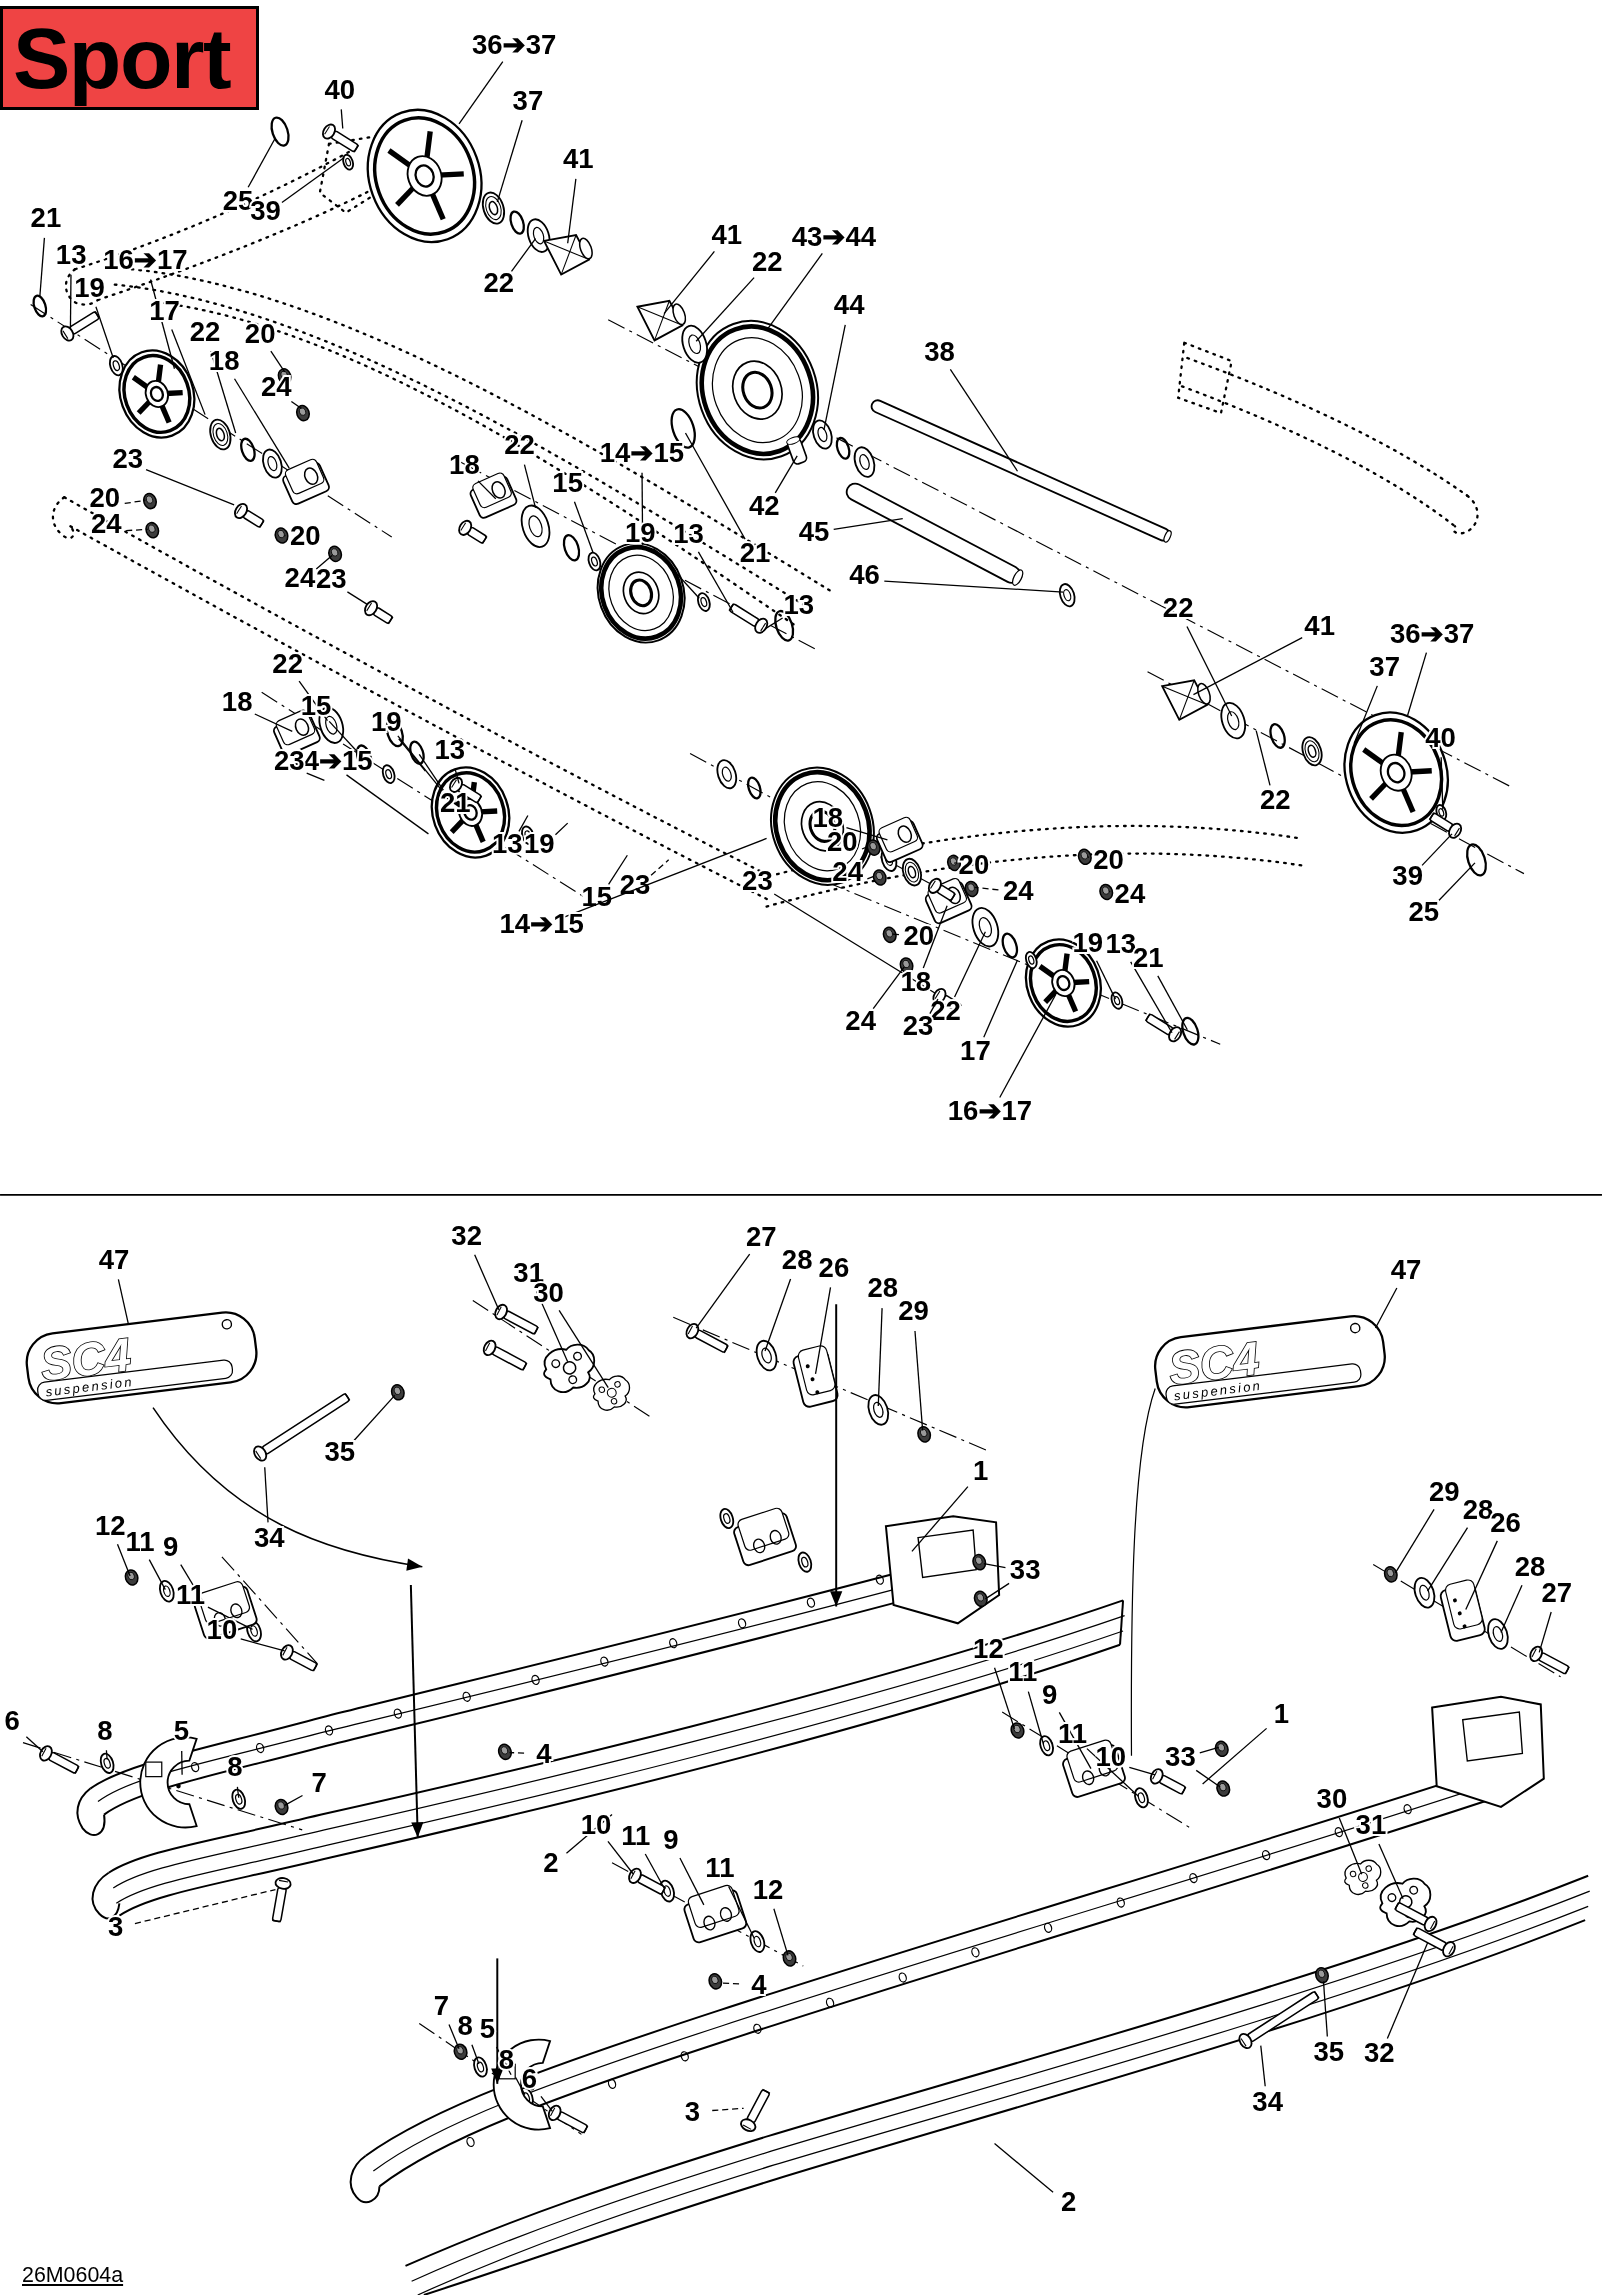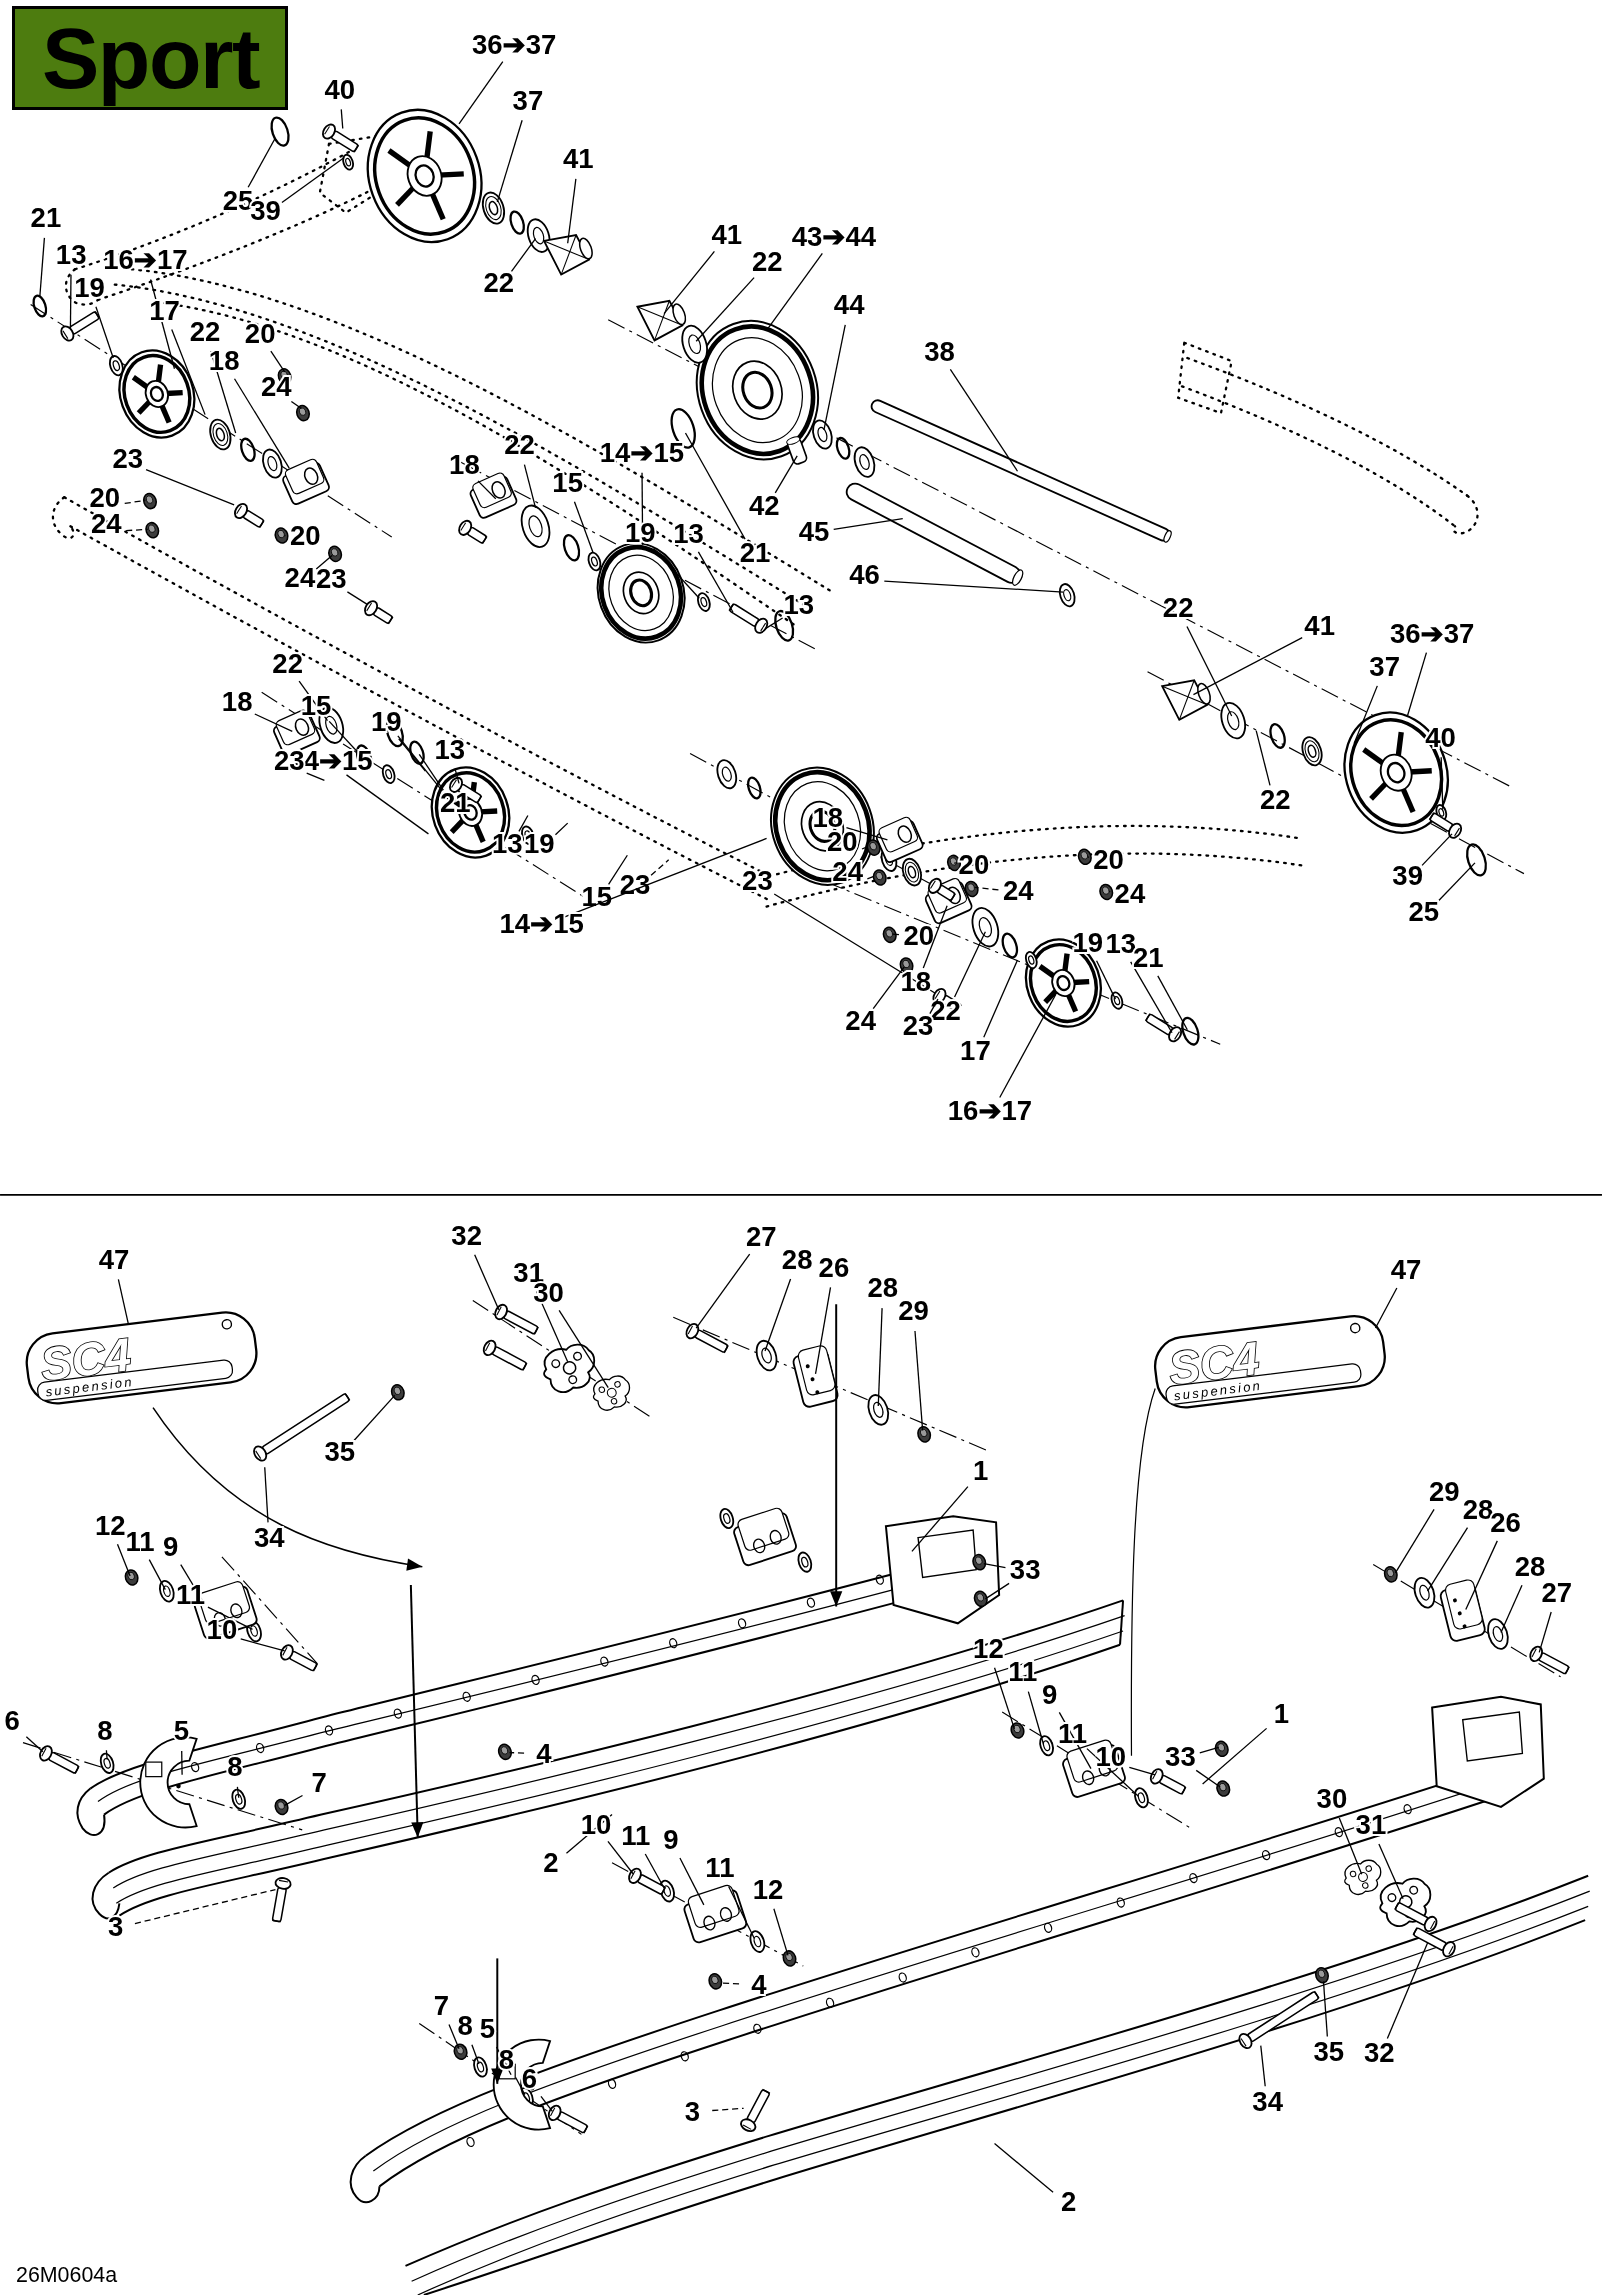--- a/index.html
+++ b/index.html
@@ -1,22 +1,22 @@
 <!DOCTYPE html>
 <html style="font-size:12.2px"><head>
 <meta charset="utf-8">
 <style>
   html,body{margin:0;padding:0;background:#888;}
   .stage{position:relative;width:1602px;height:2295px;background:#ffffff;overflow:hidden;
          font-family:"Liberation Sans",sans-serif;}
   svg{position:absolute;left:0;top:0;}
-  .title-box{position:absolute;left:12px;top:6.1px;width:243px;height:98px;border:3.8px solid #000;
-             background:#4d7c0f;display:flex;align-items:center;padding-left:27px;box-sizing:content-box;}
+  .title-box{position:absolute;left:0;top:6.1px;width:243px;height:98px;border:3.8px solid #000;
+             background:#ef4444;display:flex;align-items:center;padding-left:10px;box-sizing:content-box;}
   .title-box span{font-size:86px;font-weight:bold;color:#000;letter-spacing:-1.5px;}
-  .footer-code{position:absolute;left:16px;top:2263px;font-size:21.4px;color:#000;}
+  .footer-code{position:absolute;left:22px;top:2263px;font-size:21.4px;color:#000;text-decoration:underline;}
 </style>
 </head>
 <body>
 
 <div class="stage">
   <div class="title-box">
     <span>Sport</span>
   </div>
   <svg id="cv" width="1602" height="2295" viewBox="0 0 2094 3000">
       <g>

